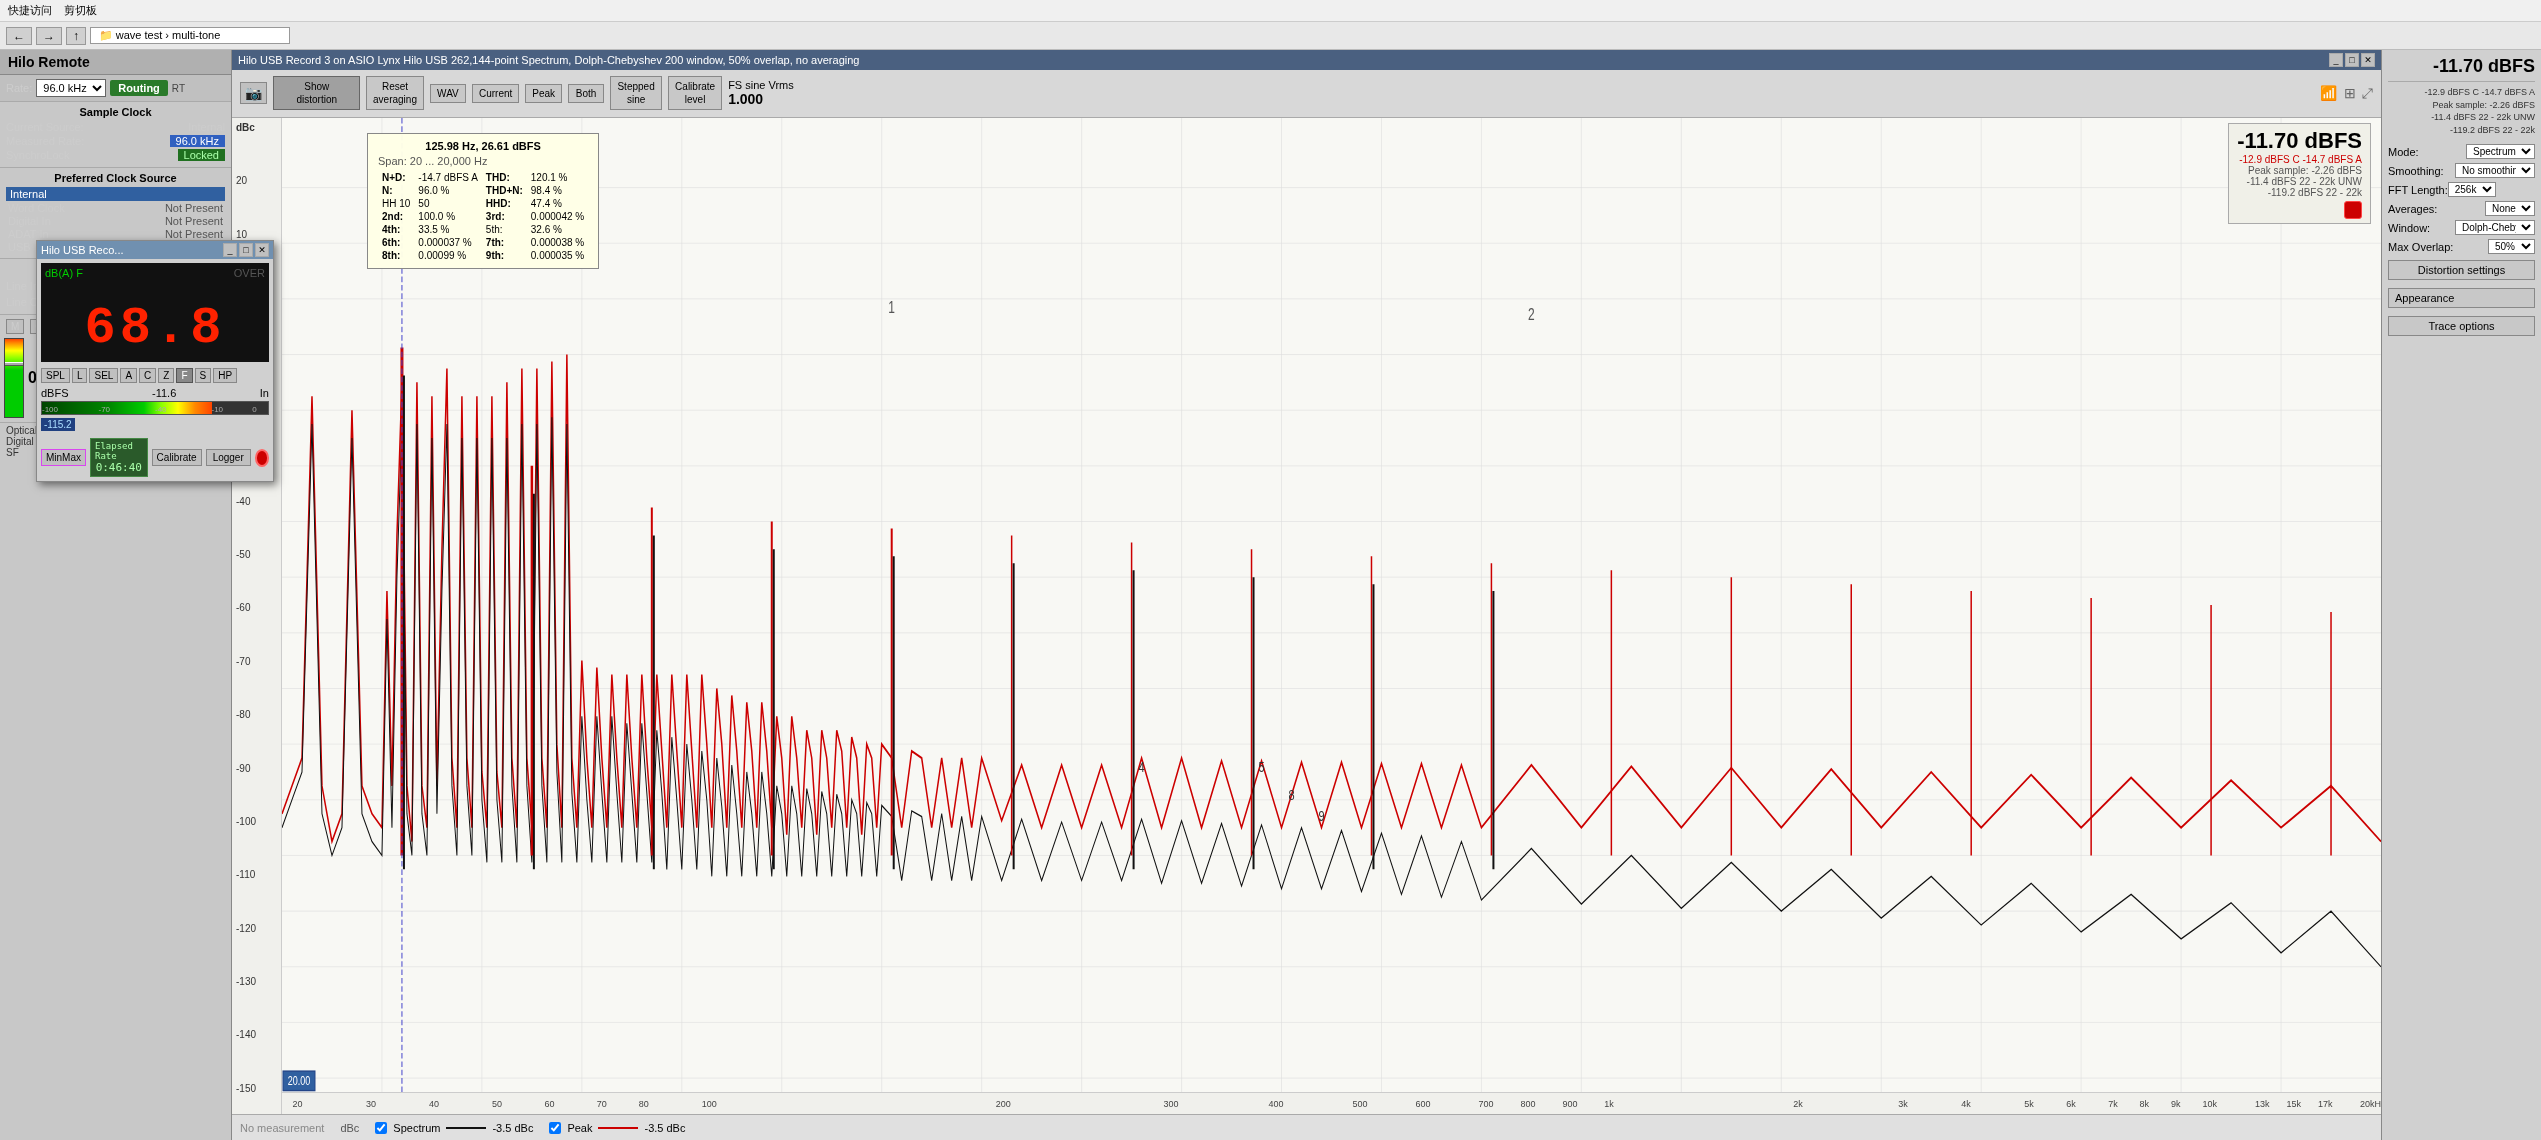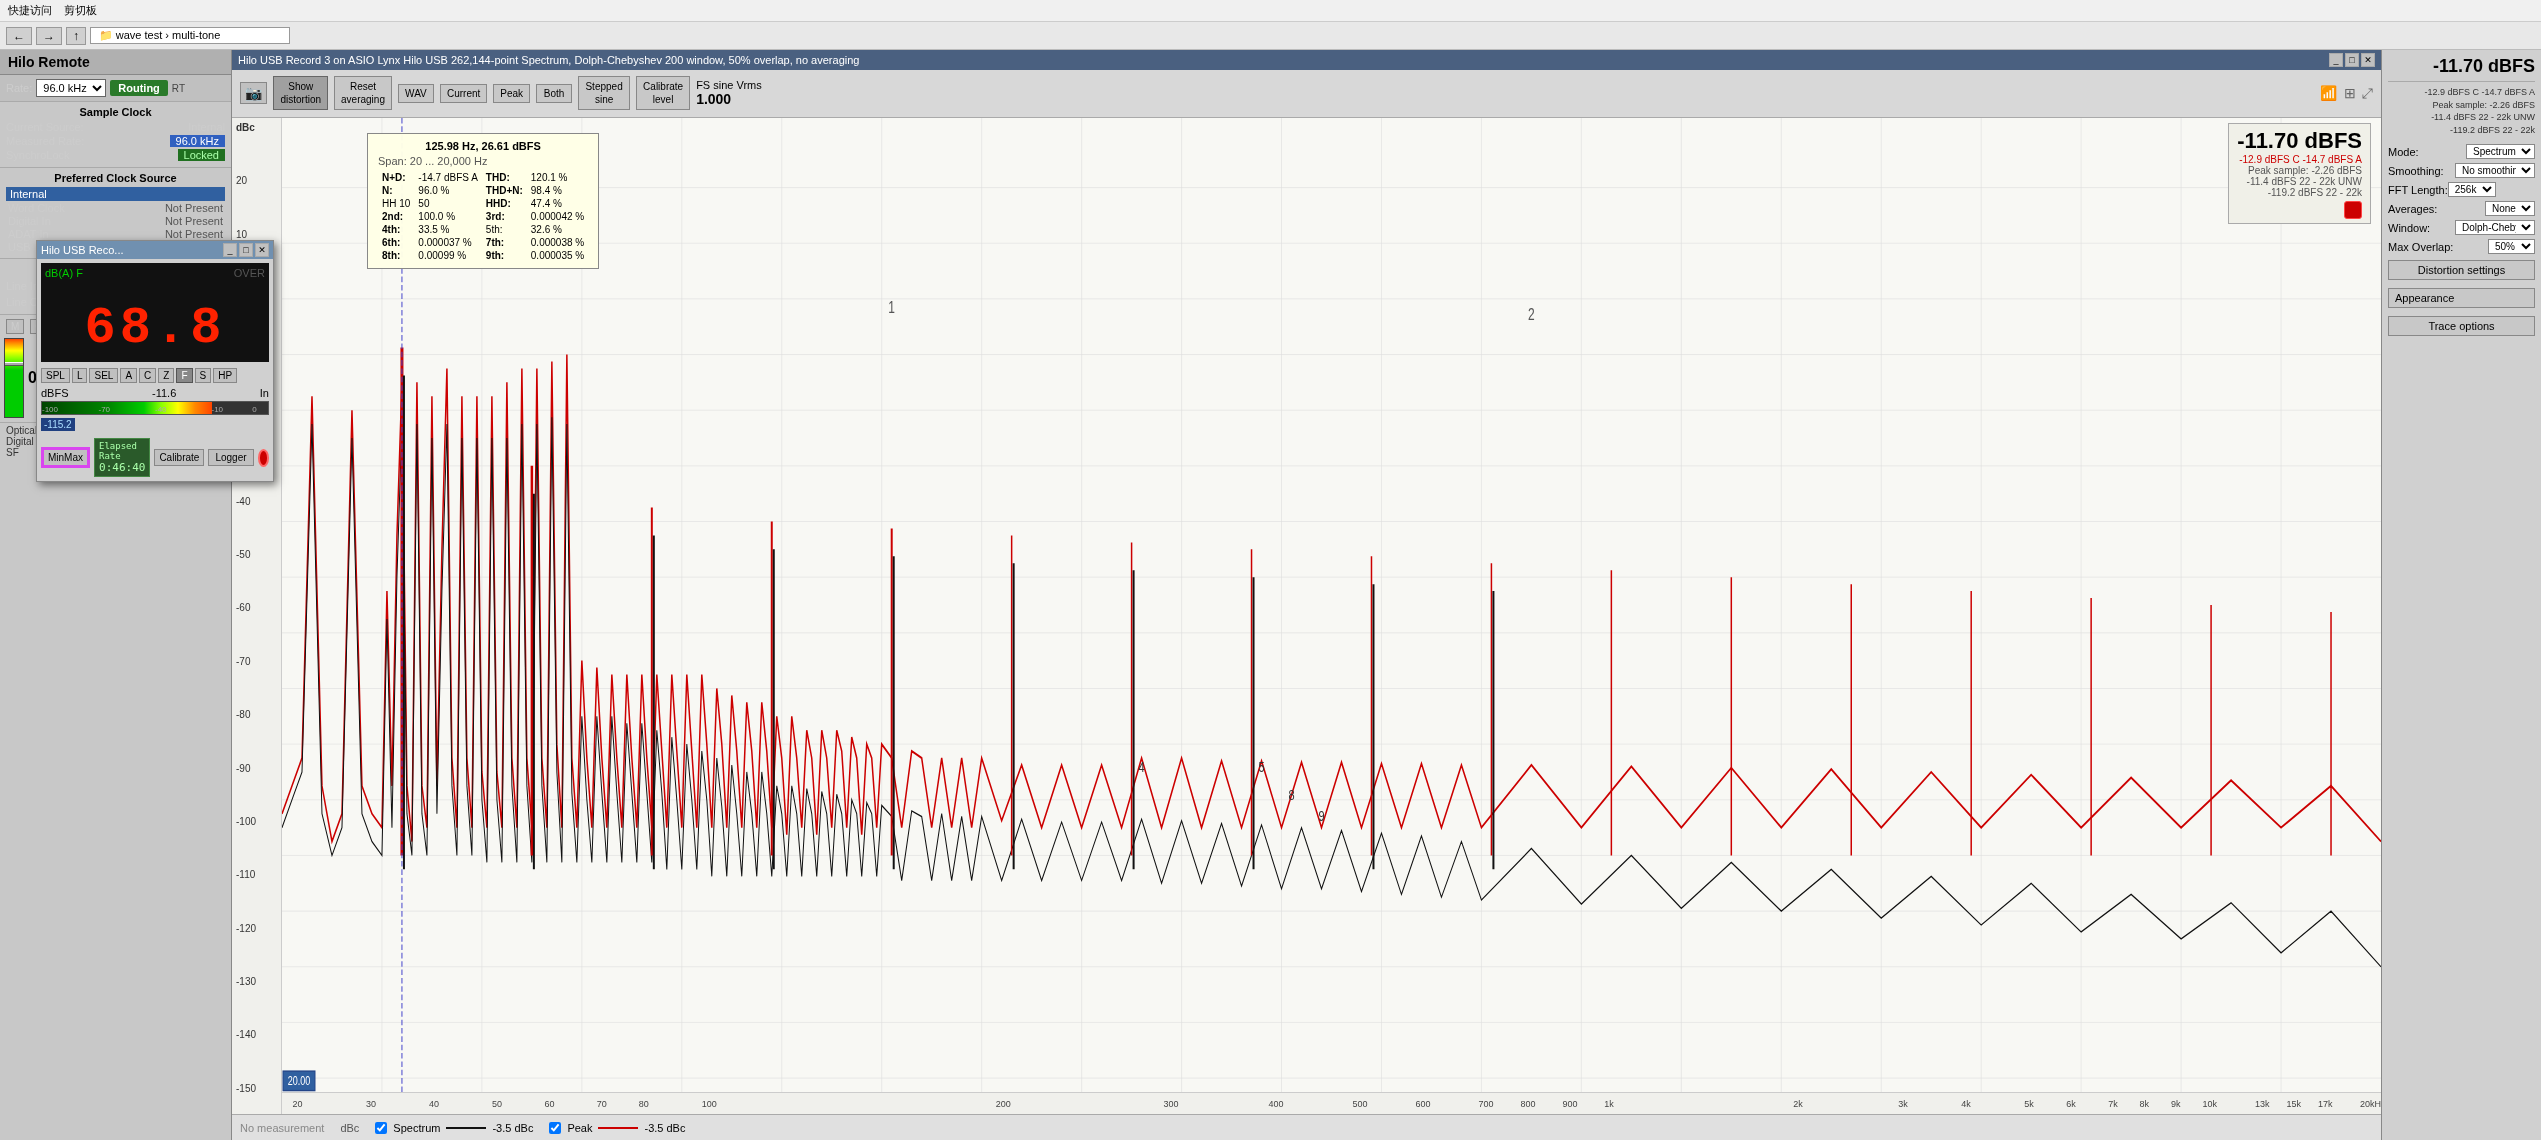--- a/index.html
+++ b/index.html
@@ -176,21 +176,21 @@
           <span style="position:absolute; left:50%; color:#aaa; font-size:8px;">-40</span>
           <span style="position:absolute; left:75%; color:#aaa; font-size:8px;">-10</span>
           <span style="position:absolute; left:93%; color:#aaa; font-size:8px;">0</span>
         </div>
       </div>
       
       <div style="background:#204080; color:#aaddff; font-size:10px; padding:1px 3px; display:inline-block; margin:1px 0;">-115.2</div>
     </div>
 
     <div style="display:flex; gap:4px; padding:4px; align-items:center;">
-      <button style="background:#c0c0c0; border:3px solid #d946ef; font-size:10px; padding:2px 4px; cursor:pointer;">MinMax</button>
+      <button style="background:#c0c0c0; border:1px solid #d946ef; font-size:10px; padding:2px 4px; cursor:pointer;">MinMax</button>
       <div style="background:#2a5a2a; border:1px solid #448844; padding:2px 4px; font-size:11px; font-family:monospace; display:flex; flex-direction:column; align-items:center;">
         <span style="color:#aaffaa; font-size:9px;">Elapsed Rate</span>
         <span style="color:#aaffaa;">0:46:40</span>
       </div>
       <button style="background:#c0c0c0; border:1px solid #888; font-size:10px; padding:2px 4px; cursor:pointer;">Calibrate</button>
       <button style="background:#c0c0c0; border:1px solid #888; font-size:10px; padding:2px 6px; cursor:pointer;">Logger</button>
       <div style="width:18px; height:18px; background:#cc0000; border-radius:50%; border:2px solid #ff6666; cursor:pointer;"></div>
     </div>
   </div>
 
@@ -204,21 +204,21 @@
           <div style="width:14px; height:14px; border:1px solid #aaa; background:#c0c0c0; font-size:9px; cursor:pointer; display:flex; align-items:center; justify-content:center; color:#000;">_</div>
           <div style="width:14px; height:14px; border:1px solid #aaa; background:#c0c0c0; font-size:9px; cursor:pointer; display:flex; align-items:center; justify-content:center; color:#000;">□</div>
           <div style="width:14px; height:14px; border:1px solid #aaa; background:#c0c0c0; font-size:9px; cursor:pointer; display:flex; align-items:center; justify-content:center; color:#000;">✕</div>
         </div>
       </div>
 
       <div style="display:flex; align-items:center; padding:4px 8px; gap:6px; height:48px;">
 
         <div style="background:#c0c0c0; border:1px solid #888; padding:2px 4px; cursor:pointer; font-size:14px;">📷</div>
 
-        <button style="background:#a0a0a0; border:1px solid #666; padding:3px 6px; font-size:10px; cursor:pointer; color:#000; text-align:center; min-width:52px; line-height:1.3;">
+        <button style="background:#a0a0a0; border:1px solid #666; padding:3px 22px; font-size:10px; cursor:pointer; color:#000; text-align:center; min-width:52px; line-height:1.3;">
           <span style="display:block;">Show</span>
           <span style="display:block;">distortion</span>
         </button>
         <button style="background:#c8c8c8; border:1px solid #888; padding:3px 6px; font-size:10px; cursor:pointer; color:#000; text-align:center; min-width:52px; line-height:1.3;">
           <span style="display:block;">Reset</span>
           <span style="display:block;">averaging</span>
         </button>
         <button style="background:#c8c8c8; border:1px solid #888; padding:3px 6px; font-size:10px; cursor:pointer; color:#000; min-width:36px;">WAV</button>
         <button style="background:#c8c8c8; border:1px solid #888; padding:3px 6px; font-size:10px; cursor:pointer; color:#000; min-width:44px;">Current</button>
         <button style="background:#c8c8c8; border:1px solid #888; padding:3px 6px; font-size:10px; cursor:pointer; color:#000; min-width:36px;">Peak</button>

